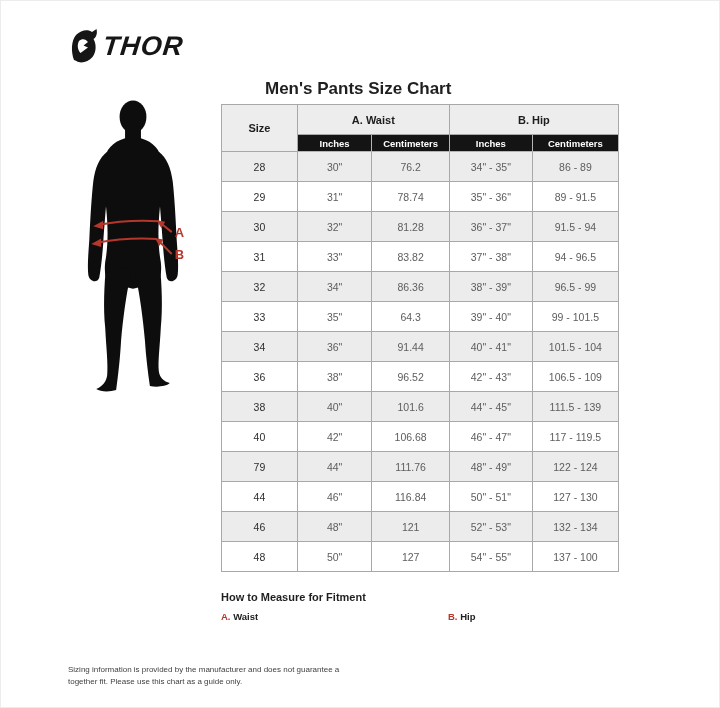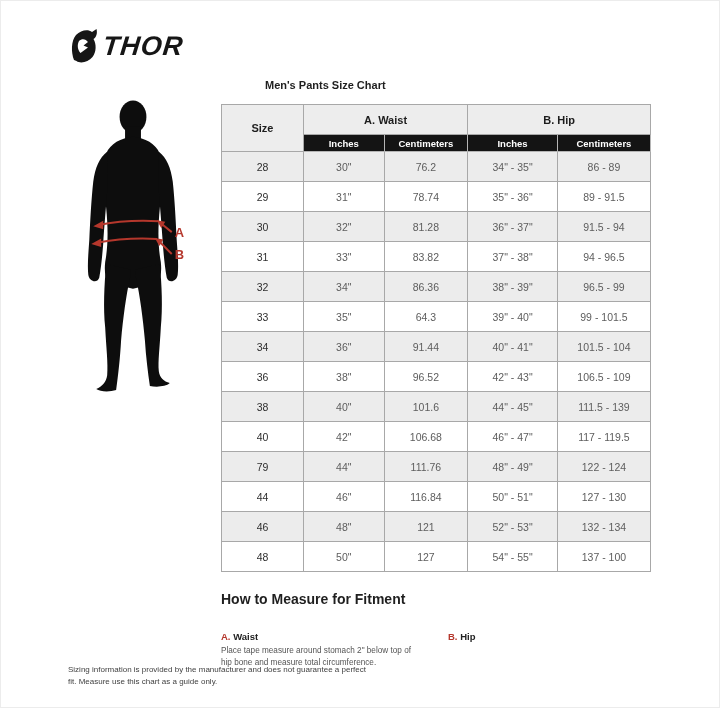--- a/index.html
+++ b/index.html
@@ -15,39 +15,39 @@
     font-size:27px; font-weight:900; font-style:italic; letter-spacing:1px;
     color:#161616; transform:skewX(-6deg); line-height:1;
   }
 
   
   .figure-wrap { position:absolute; left:56px; top:98px; width:152px; height:298px; }
 
   
   .page-title {
     position:absolute; left:220px; top:78px;
-    font-size:11px; font-weight:bold; color:#1f1f1f;padding-left:44px;
+    font-size:17px; font-weight:bold; color:#1f1f1f;padding-left:44px;
   }
 
   
   .size-table {
-    position:absolute; left:220px; top:103px; width:430px;
+    position:absolute; left:220px; top:103px; width:398px;
     border-collapse:collapse; table-layout:fixed;
   }
   .size-table th, .size-table td { border:1px solid #a8a8a8; text-align:center; vertical-align:middle; }
   th.group  { background:#ededed; font-size:11px; font-weight:bold; color:#1d1d1d; height:30px; }
   th.size-head { background:#ededed; font-size:11px; font-weight:bold; color:#1d1d1d; }
   th.sub    { background:#141414; color:#ffffff; font-size:9.5px; font-weight:bold; height:17px; border-color:#b5b5b5; }
   .size-table td { height:30px; font-size:10.5px; color:#5d5d5d; background:#ffffff; }
   .size-table td.size-col { font-weight:normal; color:#2e2e2e; }
   .size-table tr.striped td { background:#ececec; }
 
   
   .measure { position:absolute; left:220px; top:590px; width:440px; }
-  .measure-heading { font-size:14px; font-weight:bold; color:#1f1f1f; margin-bottom:24px; }
+  .measure-heading { font-size:11px; font-weight:bold; color:#1f1f1f; margin-bottom:8px; }
   .measure-cols { display:flex; }
   .measure-col-a { width:227px; padding-right:30px; }
   .measure-col-b { width:213px; padding-right:10px; }
   .measure-title { font-size:9.5px; font-weight:bold; color:#222; }
   .measure-title .prefix { color:#b5372c; }
   .measure-text { font-size:8.2px; color:#555; line-height:1.5; margin-top:3px; }
 
   
   .disclaimer {
     position:absolute; left:67px; top:663px; width:300px;
@@ -218,23 +218,22 @@
           <td>137 - 100</td>
         </tr>
       </tbody>
   </table>
 
   <div class="measure">
     <div class="measure-heading">How to Measure for Fitment</div>
     <div class="measure-cols">
       <div class="measure-col-a">
         <div class="measure-title"><span class="prefix">A.</span><span> Waist</span></div>
-        <div class="measure-text">Place tape measure around stomach 2" below top of hip bone and measure total circumference.</div>
       </div>
       <div class="measure-col-b">
         <div class="measure-title"><span class="prefix">B.</span><span> Hip</span></div>
       </div>
     </div>
   </div>
 
-  <div class="disclaimer">Sizing information is provided by the manufacturer and does not guarantee a perfect fit. Measure use this chart as a guide only.</div>
+  <div class="disclaimer">Sizing information is provided by the manufacturer and does not guarantee a together fit. Please use this chart as a guide only.</div>
 
 </div>
 
 </body></html>

